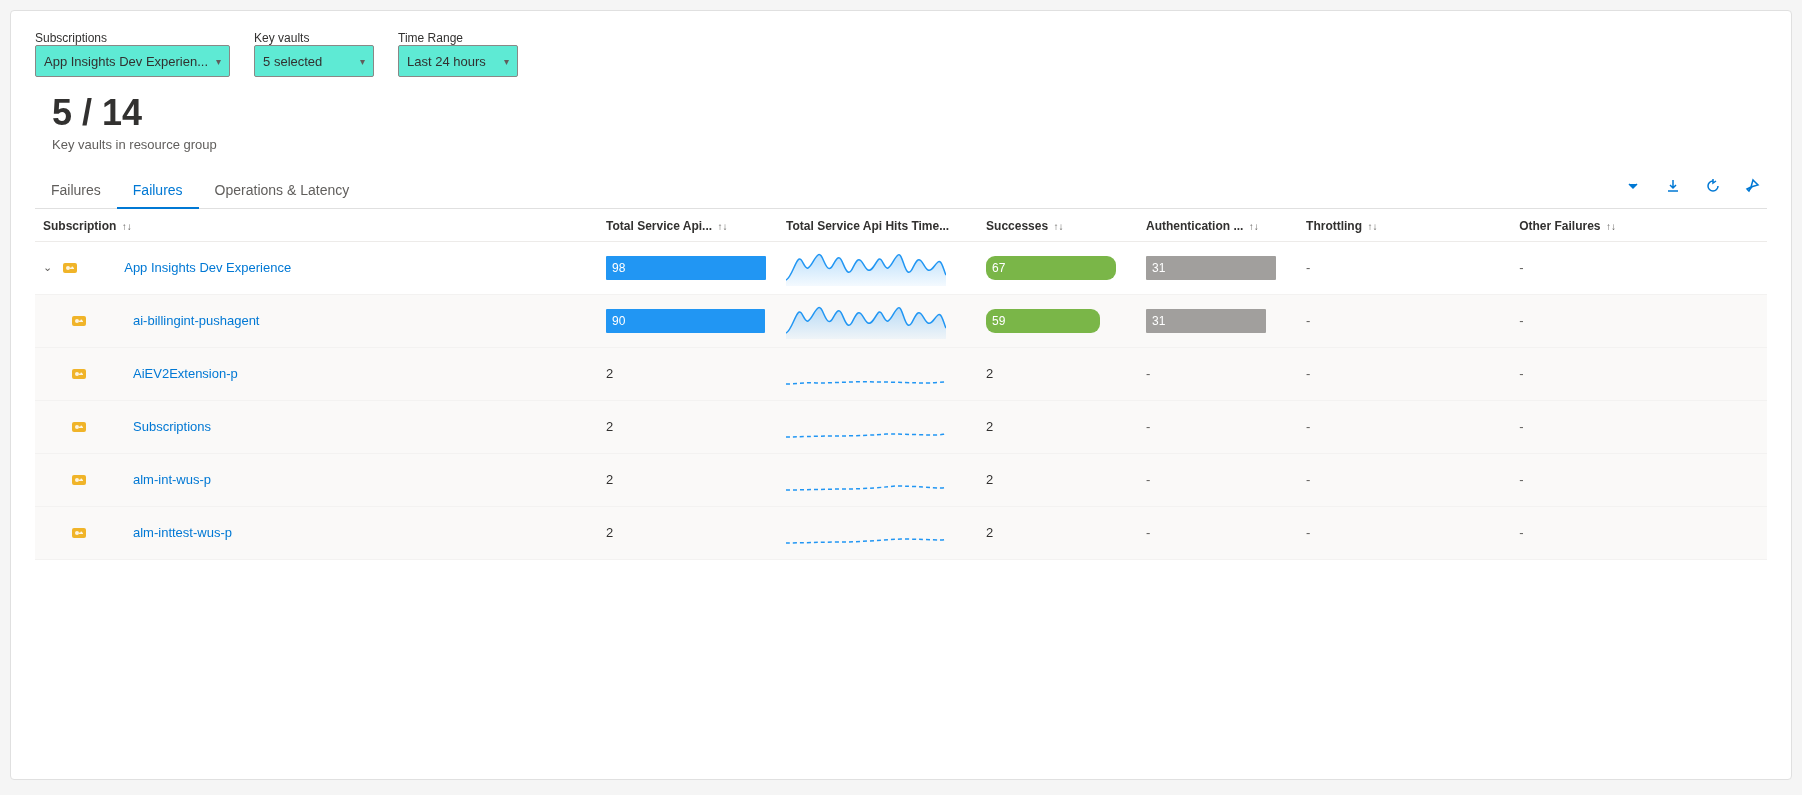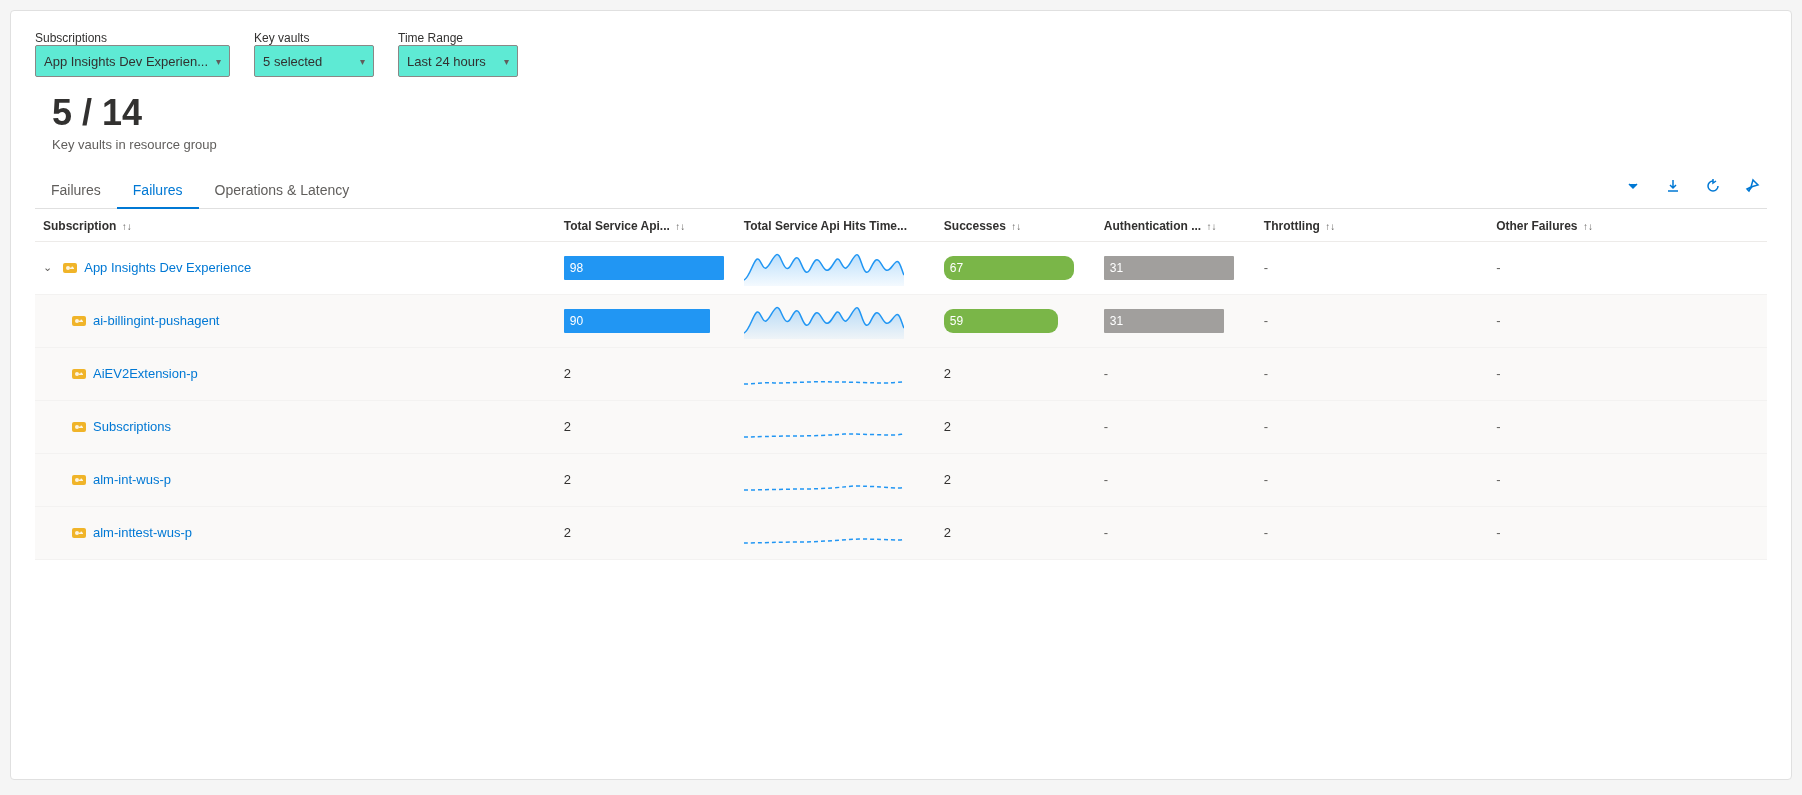--- a/index.html
+++ b/index.html
@@ -147,20 +147,21 @@
     }
     .row-name-cell {
       display: flex;
       align-items: center;
       gap: 6px;
     }
     .link-text {
       color: #0078d4;
       cursor: pointer;
       text-decoration: none;
+      margin-left: 40px;
     }
     .bar-cell {
       width: 160px;
     }
     .bar-blue {
       height: 24px;
       background: #2196f3;
       border-radius: 1px;
       display: flex;
       align-items: center;
@@ -366,21 +367,21 @@
         <svg width="16" height="16" viewBox="0 0 16 16">
     <rect x="1" y="3" width="14" height="10" rx="2" fill="#f0b429"></rect>
     <circle cx="6" cy="8" r="2" fill="#fff" opacity="0.85"></circle>
     <rect x="8" y="7.5" width="4" height="1.5" rx="0.5" fill="#fff" opacity="0.85"></rect>
     <rect x="9.5" y="6.5" width="1.5" height="1.5" rx="0.5" fill="#fff" opacity="0.85"></rect>
   </svg>
         <a class="link-text">ai-billingint-pushagent</a>
       </div>
     </td>
           <td class="bar-cell">
-      <div class="bar-blue" style="width:146px">90</div>
+      <div class="bar-blue" style="width:159px">90</div>
     </td>
           <td class="sparkline-cell">
       <svg class="sparkline-svg" width="160" height="36" viewBox="0 0 160 36">
     <defs>
                 <linearGradient id="sgpeaks" x1="0" y1="0" x2="0" y2="1">
                   <stop offset="0%" stop-color="#2196f3" stop-opacity="0.3"></stop>
                   <stop offset="100%" stop-color="#2196f3" stop-opacity="0.05"></stop>
                 </linearGradient>
               </defs>
     <path d="M0,30 C5,28 8,15 12,10 C16,5 18,20 22,18 C26,16 28,8 32,5 C36,2 38,15 42,18 C46,21 48,10 52,8 C56,6 58,20 62,22 C66,24 68,12 72,10 C76,8 78,18 82,20 C86,22 88,15 92,10 C96,5 98,20 102,18 C106,16 108,8 112,5 C116,2 118,20 122,22 C126,24 128,12 132,10 C136,8 138,18 142,20 C146,22 148,15 152,12 C156,9 158,22 160,25 L160,36 L0,36 Z" fill="url(#sgpeaks)"></path>

